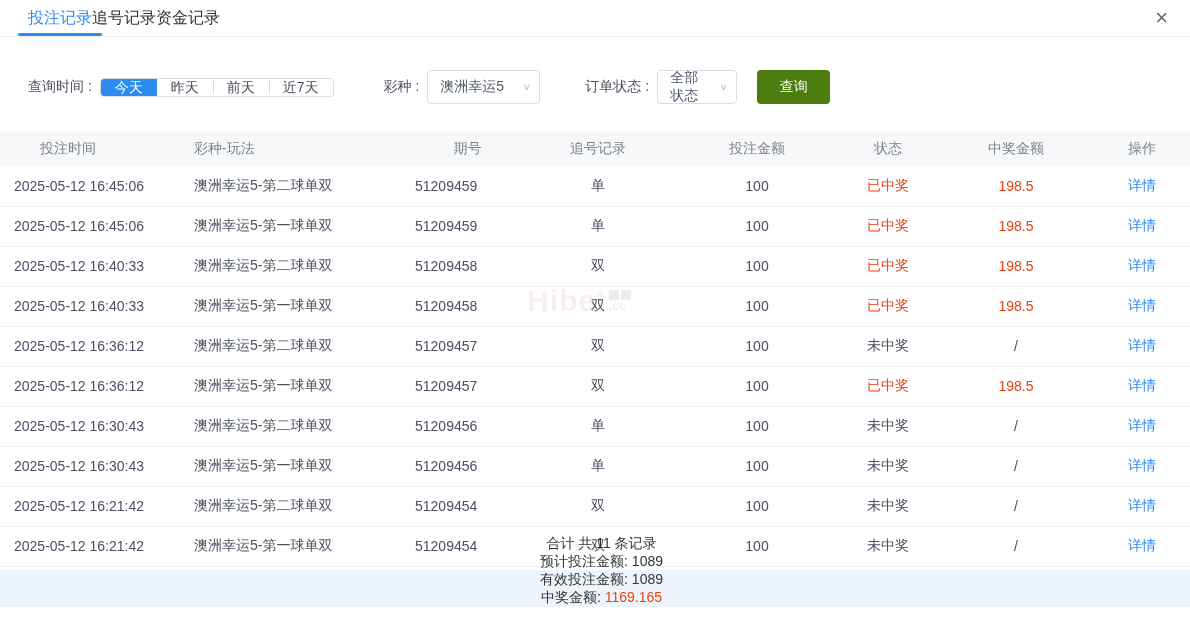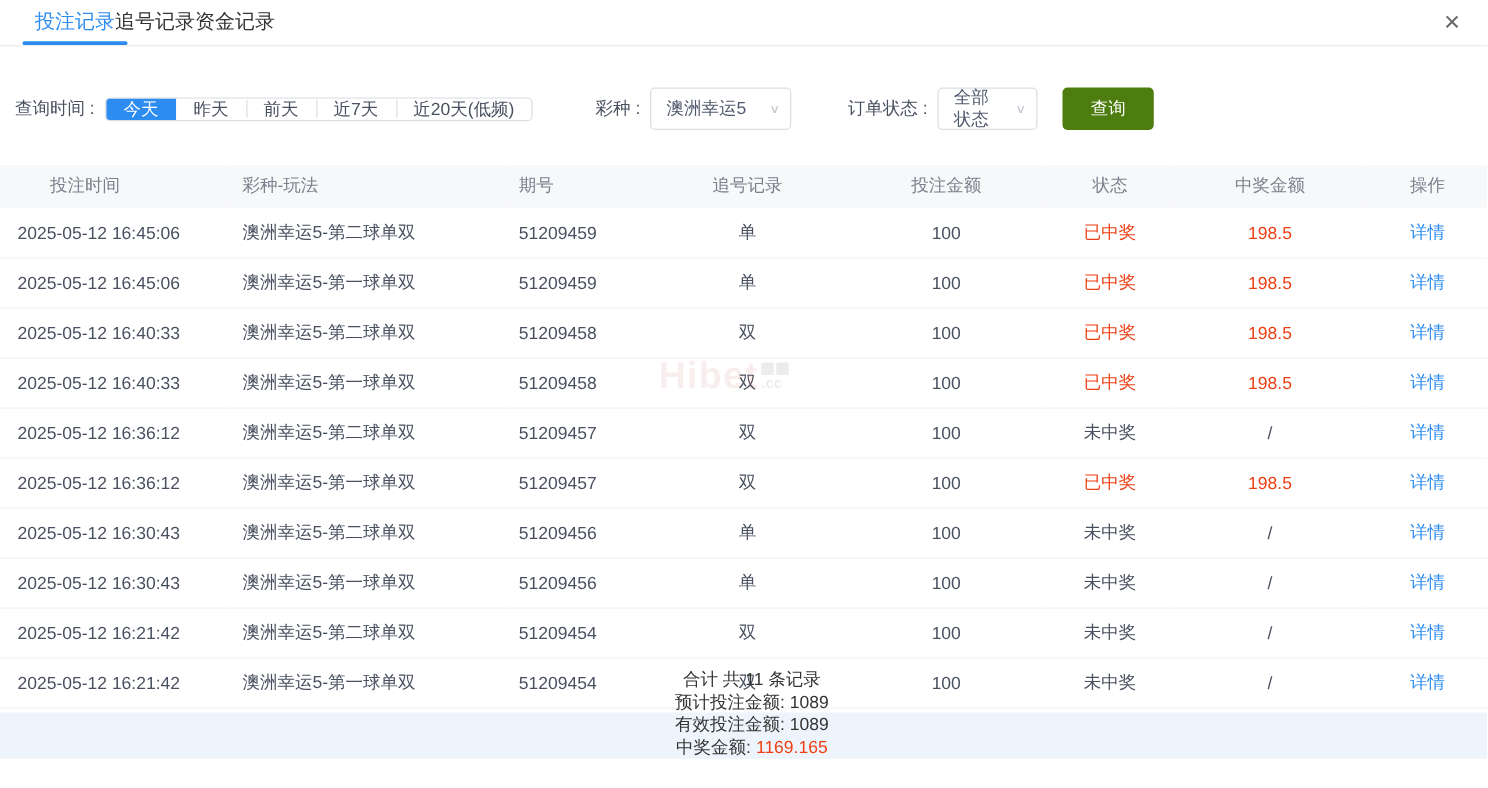--- a/index.html
+++ b/index.html
@@ -11,21 +11,21 @@
   .tabs-bar { position:relative; height:37px; border-bottom:1px solid #ececec;
     display:flex; align-items:center; padding-left:28px; }
   .tab { font-size:16px; color:#333; cursor:pointer; position:relative; line-height:36px; }
   .tab.active { color:#2d8cf0; }
   .tab.active::after { content:""; position:absolute; left:-10px; right:-10px; bottom:0;
     height:3px; border-radius:3px; background:#2d8cf0; }
   .close-btn { position:absolute; right:16px; top:4px; font-size:22px; color:#666;
     cursor:pointer; line-height:28px; padding:0 6px; }
 
   
-  .filter-bar { display:flex; align-items:center; margin-top:33px; padding-left:12px; font-size:14px; }
+  .filter-bar { display:flex; align-items:center; margin-top:33px; padding-left:28px; font-size:14px; }
   .filter-label { color:#495060; margin-right:8px; }
   .btn-group { display:flex; align-items:center; border:1px solid #dcdee2; border-radius:4px;
     height:19px; overflow:hidden; }
   .range-btn { height:34px; line-height:32px; padding:0 14px; font-size:14px; color:#495060;
     background:#fff; border:none; cursor:pointer; position:relative;
     font-family:"Liberation Sans","DejaVu Sans",sans-serif; }
   .range-btn.active { background:#2d8cf0; color:#fff; border-radius:3px 0 0 3px; }
   .range-btn.sep::before { content:""; position:absolute; left:0; top:10px; width:1px; height:14px; background:#dcdee2; }
   .select { display:flex; align-items:center; justify-content:space-between;
     border:1px solid #dcdee2; border-radius:4px; height:34px; padding:0 8px 0 12px;
@@ -38,21 +38,21 @@
   .search-btn { margin-left:20px; width:73px; height:34px; border:none; border-radius:4px;
     background:#4d7c0f; color:#fff; font-size:14px; cursor:pointer;
     font-family:"Liberation Sans","DejaVu Sans",sans-serif; }
 
   
   table { width:1190px; border-collapse:collapse; table-layout:fixed; margin-top:28px; font-size:14px; }
   thead th { height:34px; background:#f7f8fa; color:#7b818c; font-weight:normal;
     font-size:14px; text-align:center; }
   th.h-time  { text-align:left; padding-left:40px; }
   th.h-game  { text-align:left; padding-left:9px; }
-  th.h-issue { text-align:left; padding-left:10px; }
+  th.h-issue { text-align:center; padding-left:10px; }
   tbody td { height:40px; border-bottom:1px solid #f0f2f5; text-align:center; color:#495060; }
   td.c-time  { text-align:left; padding-left:14px; }
   td.c-game  { text-align:left; padding-left:9px; }
   td.c-issue { text-align:left; padding-left:10px; }
   .won { color:#ed3f14; }
   td.c-action a { color:#2d8cf0; cursor:pointer; text-decoration:none; }
 
   
   .footer { height:37px; margin-top:3px; background:#eef4fb; display:flex;
     align-items:center; justify-content:flex-end; padding-right:25px; font-size:14px; color:#333;flex-direction:column; }
@@ -81,21 +81,20 @@
     <div class="close-btn">×</div>
   </div>
 
   <div class="filter-bar">
     <span class="filter-label">查询时间 :</span>
     <div class="btn-group">
         <button class="range-btn active">今天</button>
         <button class="range-btn">昨天</button>
         <button class="range-btn sep">前天</button>
         <button class="range-btn sep">近7天</button>
-        <button class="range-btn sep">近20天(低频)</button>
       </div>
 
     <span class="filter-label gap-lottery">彩种 :</span>
     <div class="select sel-lottery">
       <span>澳洲幸运5</span>
       <span class="chev">∨</span>
     </div>
 
     <span class="filter-label gap-status">订单状态 :</span>
     <div class="select sel-status">

